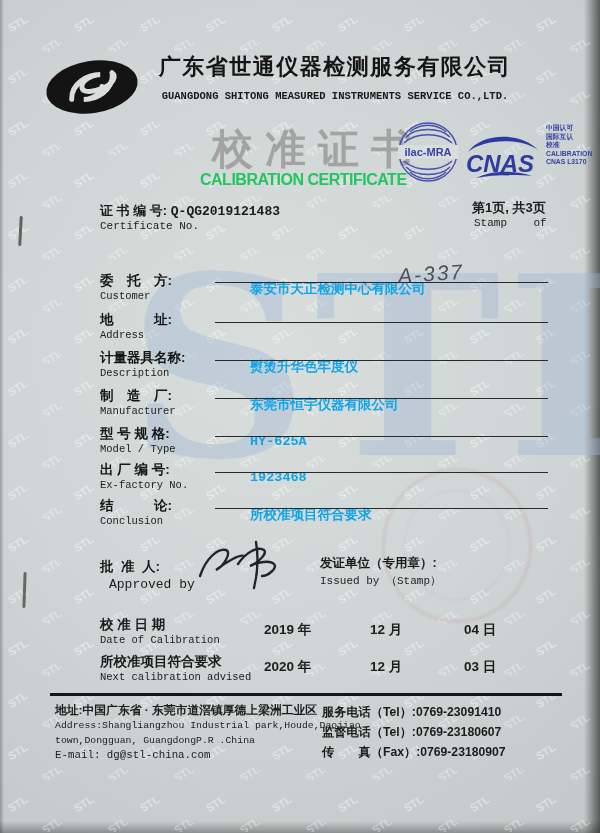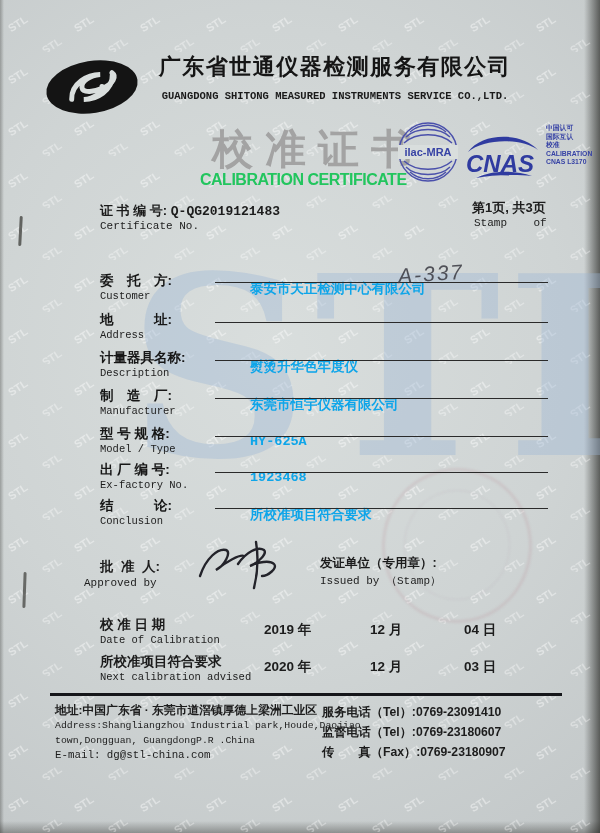--- a/index.html
+++ b/index.html
@@ -72,21 +72,21 @@
   .f-label-en { position:absolute; left:100px; font-family:"Liberation Mono", monospace; font-size:10.5px; color:#1d1d1d; white-space:pre; }
   .f-line { position:absolute; left:215px; width:333px; border-bottom:1.6px solid #2a2a2a; }
   .f-value { position:absolute; left:222px; font-size:13.5px; font-weight:600; color:#0ea5e9; white-space:pre;margin-left:28px; }
   .mono { font-family:"Liberation Mono", monospace; }
 
   .annot { position:absolute; left:398px; top:262px; font-size:21px; color:#3a3a42;
     font-style:italic; transform:rotate(-4deg); letter-spacing:2px; opacity:.85; }
 
   
   .appr-cn { position:absolute; left:100px; top:558px; font-size:13.5px; font-weight:600; white-space:pre; }
-  .appr-en { position:absolute; left:84px; top:577px; font-family:"Liberation Mono", monospace; font-size:11px; }
+  .appr-en { position:absolute; left:109px; top:577px; font-family:"Liberation Mono", monospace; font-size:13px; }
   .sig { position:absolute; left:192px; top:536px; }
   .issued-cn { position:absolute; left:320px; top:555px; font-size:12.5px; font-weight:600; white-space:pre; }
   .issued-en { position:absolute; left:320px; top:573px; font-family:"Liberation Mono", monospace; font-size:11px; white-space:pre; }
 
   
   .d1-cn { position:absolute; left:100px; top:616px; font-size:13.5px; font-weight:600; white-space:pre; }
   .d1-en { position:absolute; left:100px; top:634px; font-family:Liberation Mono, monospace; font-size:10.5px; }
   .d2-cn { position:absolute; left:100px; top:653px; font-size:13.5px; font-weight:600; white-space:pre; }
   .d2-en { position:absolute; left:100px; top:671px; font-family:"Liberation Mono", monospace; font-size:10.5px; }
   .dval { position:absolute; font-size:13.5px; font-weight:600; white-space:pre;margin-left:8px; }

